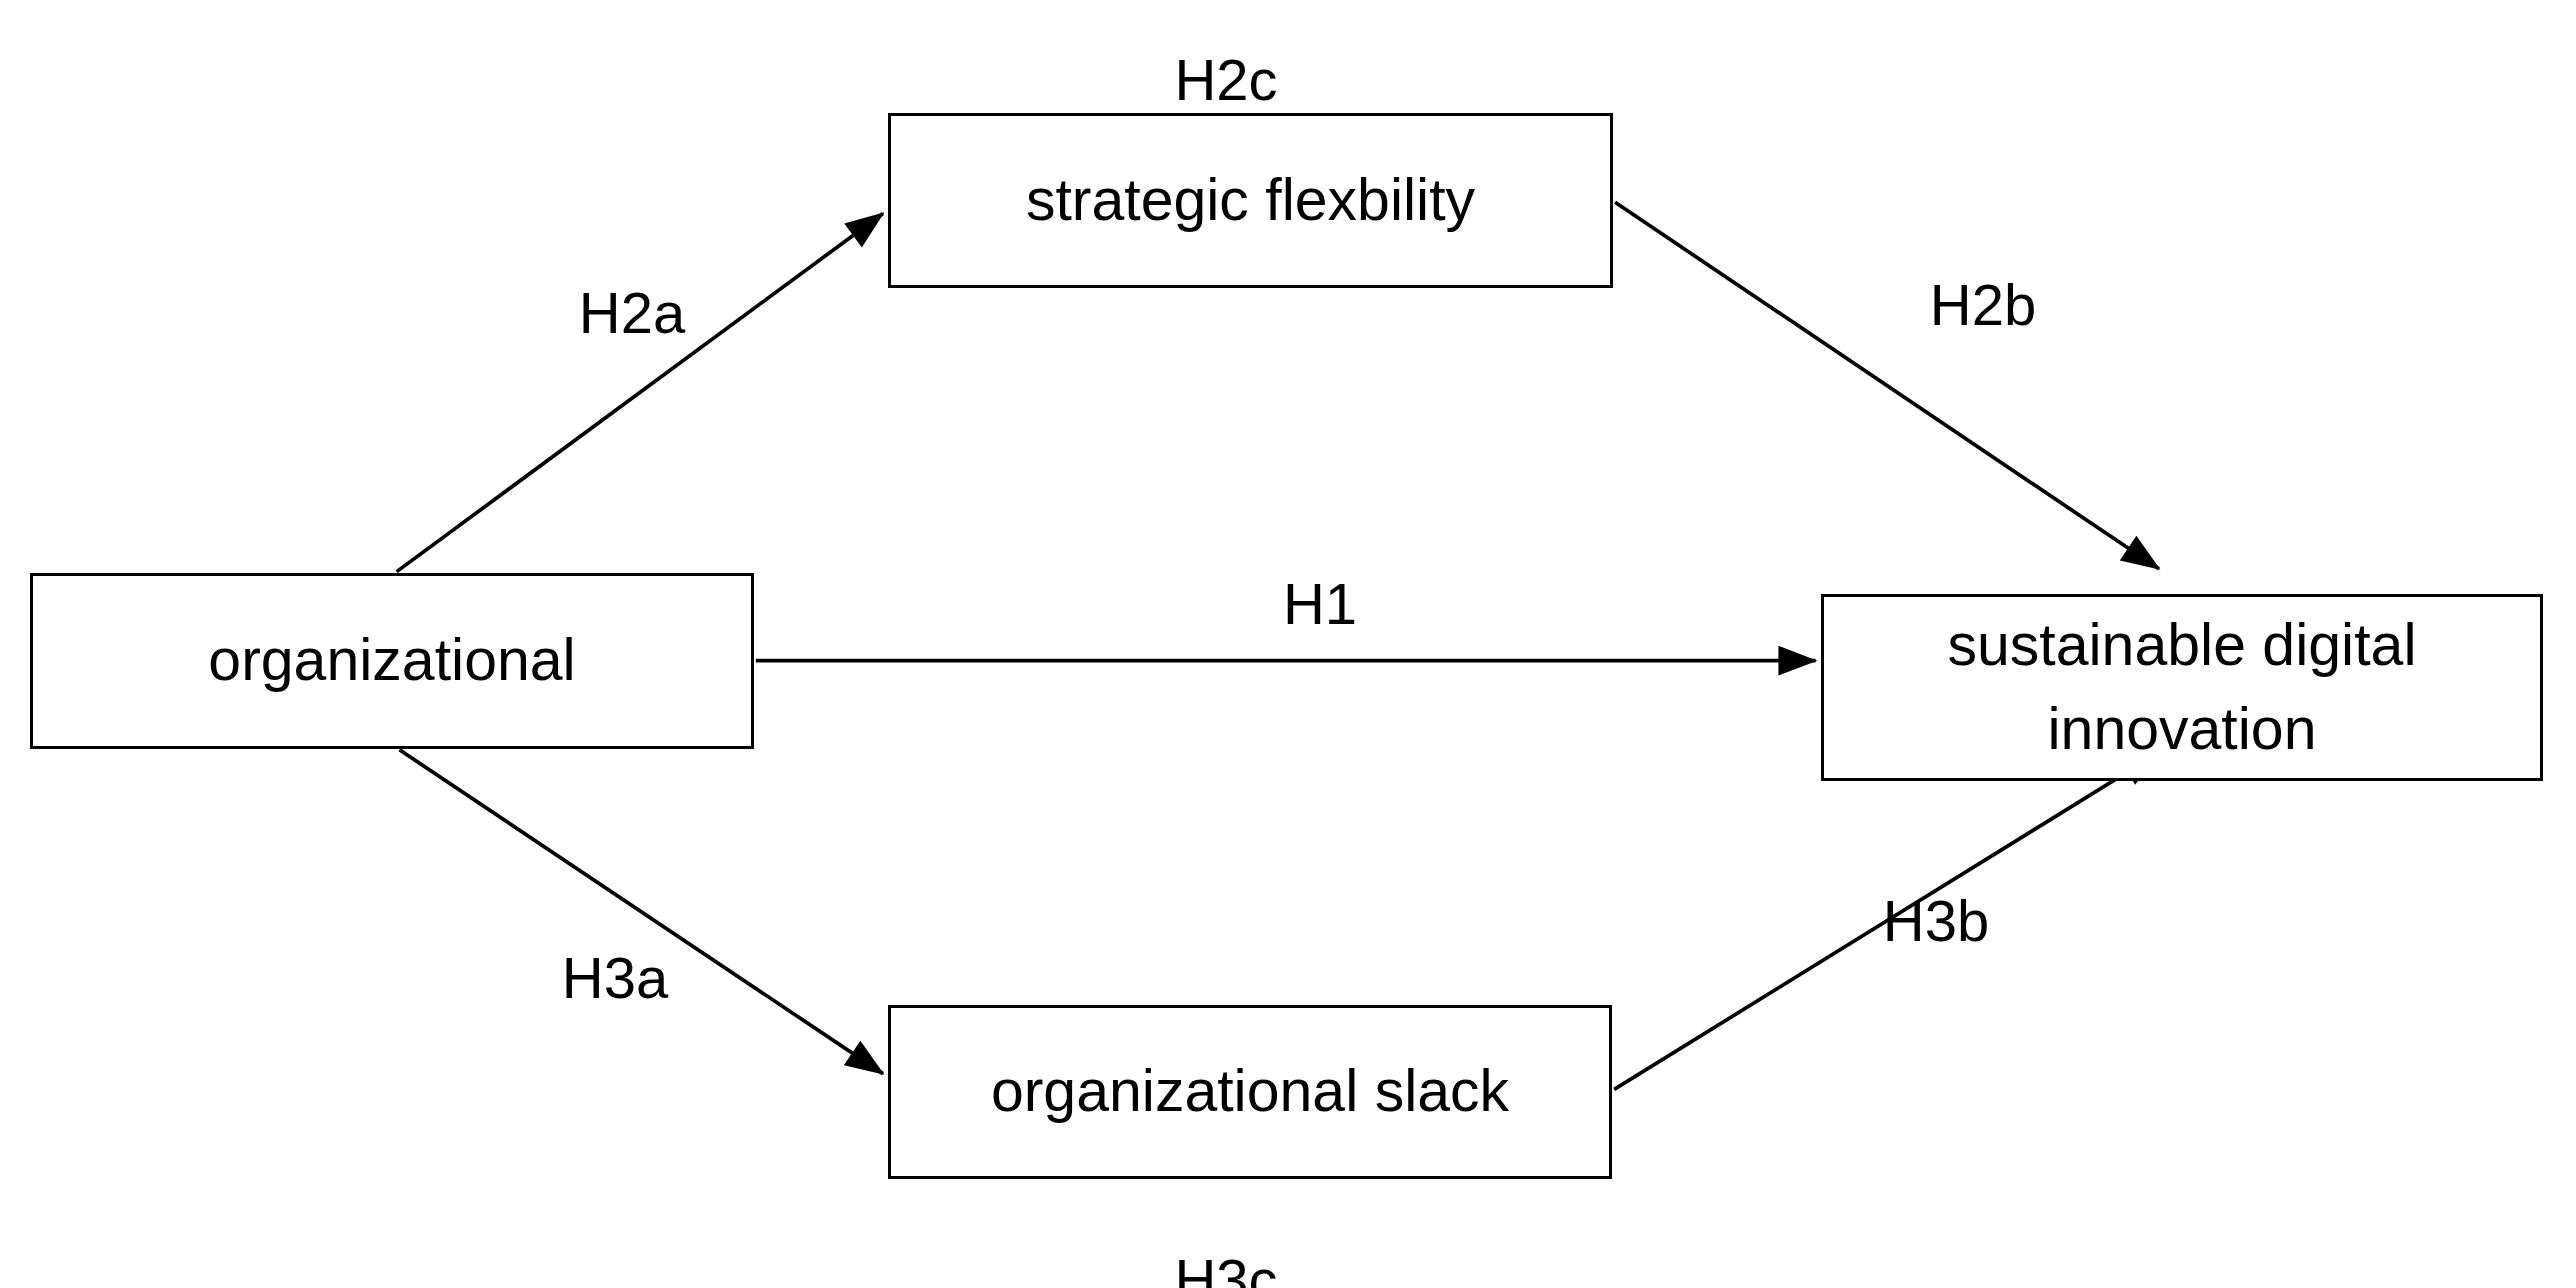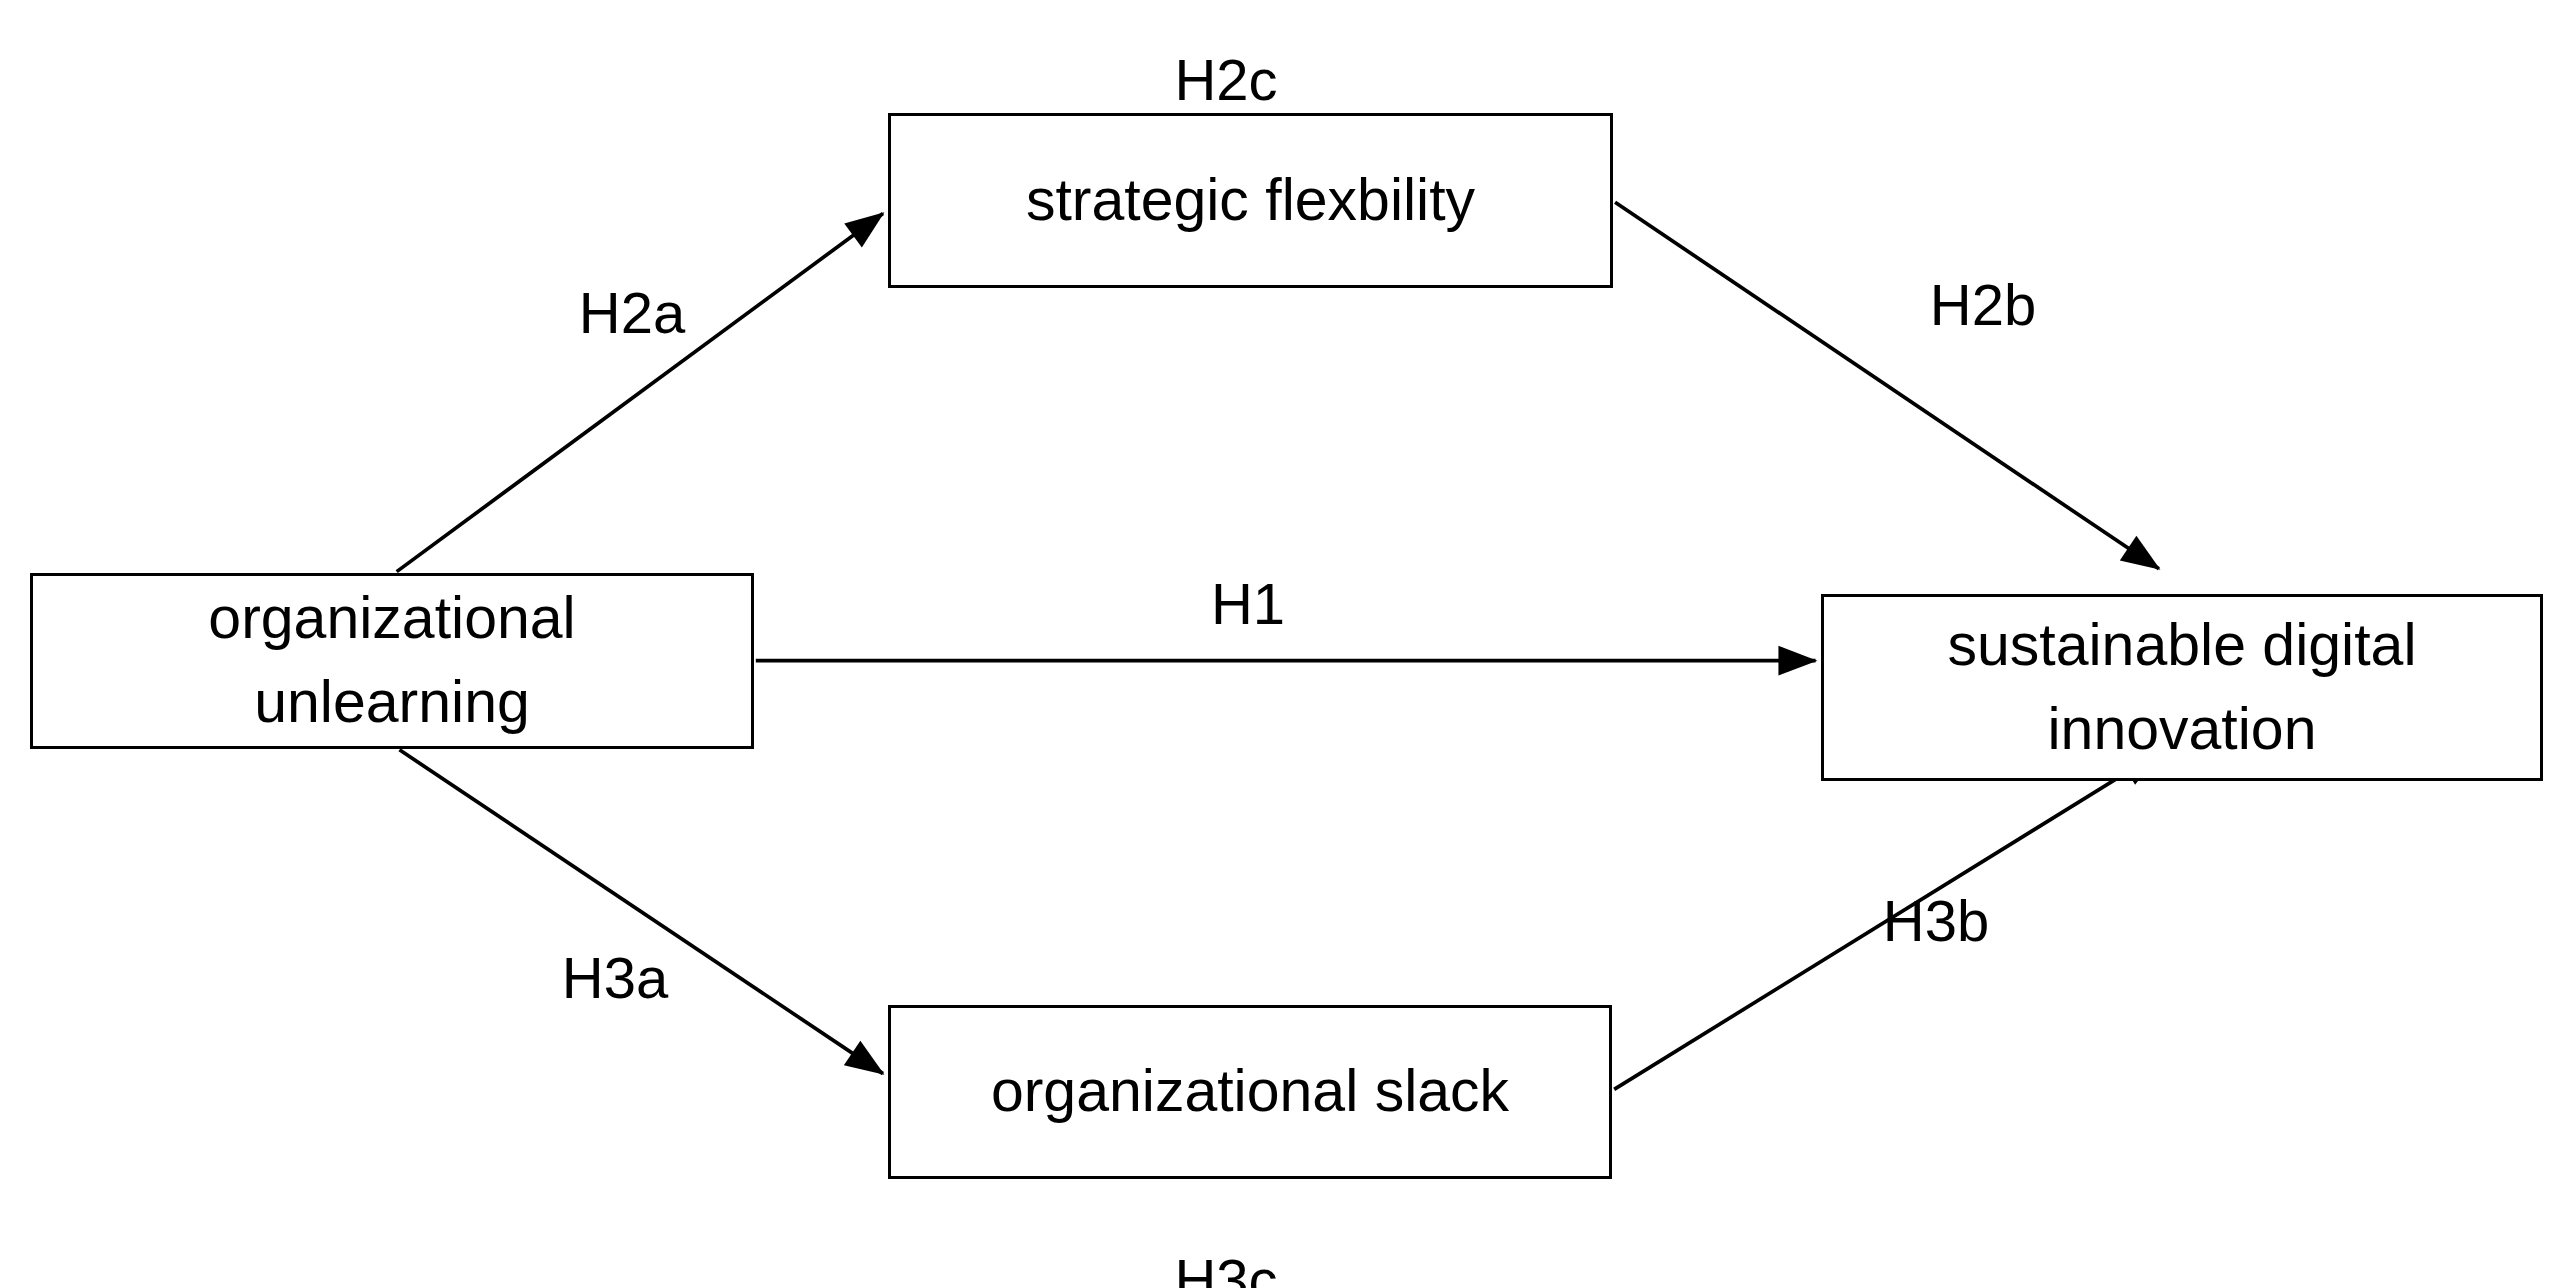--- a/index.html
+++ b/index.html
@@ -64,21 +64,20 @@
     </defs>
     <line x1="814" y1="712" x2="1956" y2="712" marker-end="url(#arrowhead)"></line>
     <line x1="427" y1="616" x2="951" y2="230" marker-end="url(#arrowhead)"></line>
     <line x1="1740" y1="218" x2="2326" y2="613" marker-end="url(#arrowhead)"></line>
     <line x1="430" y1="808" x2="951" y2="1157" marker-end="url(#arrowhead)"></line>
     <line x1="1739" y1="1174" x2="2326" y2="811" marker-end="url(#arrowhead)"></line>
   </svg>
 
   <div class="node" style="left:30px; top:573px; width:724px; height:176px;">
     <span>organizational</span>
-    <span>unlearning</span>
   </div>
 
   <div class="node" style="left:888px; top:113px; width:725px; height:175px;">
     <span>strategic flexbility</span>
   </div>
 
   <div class="node" style="left:888px; top:1005px; width:724px; height:174px;">
     <span>organizational slack</span>
   </div>
 
@@ -86,21 +85,21 @@
     <span>sustainable digital</span>
     <span>innovation</span>
   </div>
 
   <div class="edge-label" style="left:1226px; top:56px;margin-top:23px;">H2c</div>
 
   <div class="edge-label" style="left:632px;  top:312px;">H2a</div>
 
   <div class="edge-label" style="left:1955px; top:304px;margin-left:28px;">H2b</div>
 
-  <div class="edge-label" style="left:1248px; top:603px;">H1</div>
+  <div class="edge-label" style="left:1320px; top:603px;">H1</div>
 
   <div class="edge-label" style="left:615px;  top:977px;">H3a</div>
 
   <div class="edge-label" style="left:1936px; top:920px;">H3b</div>
 
   <div class="edge-label" style="left:1226px; top:1231px;margin-top:48px;">H3c</div>
 
 </div>
 
 

